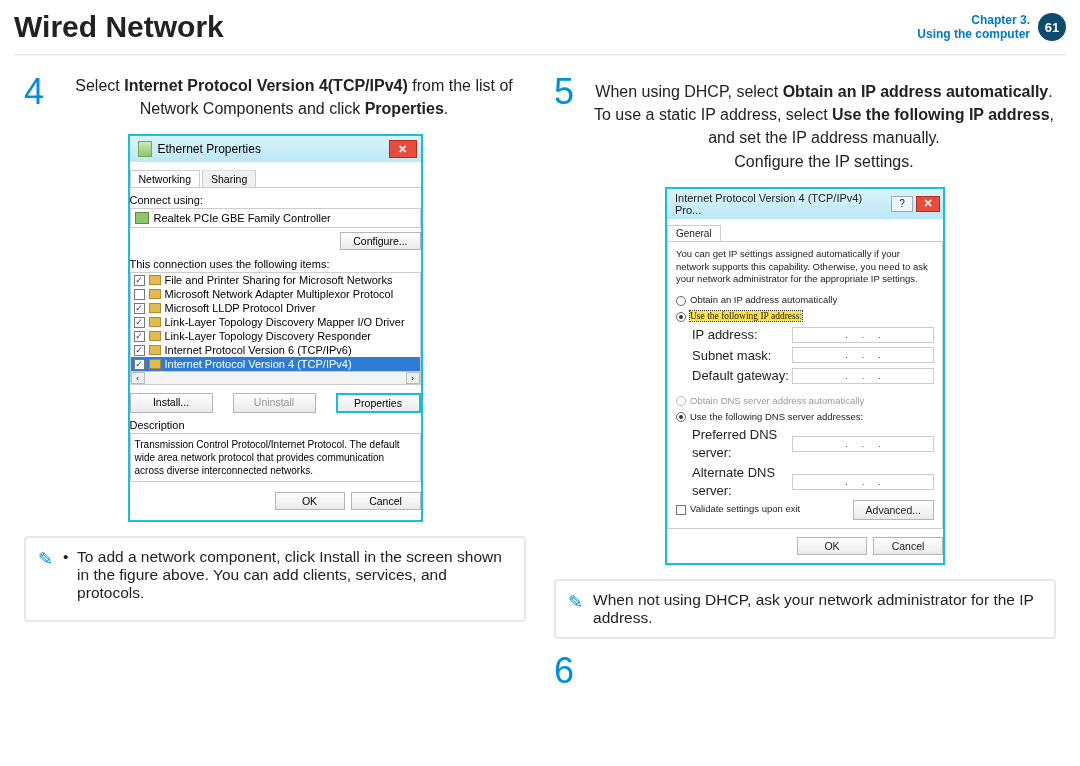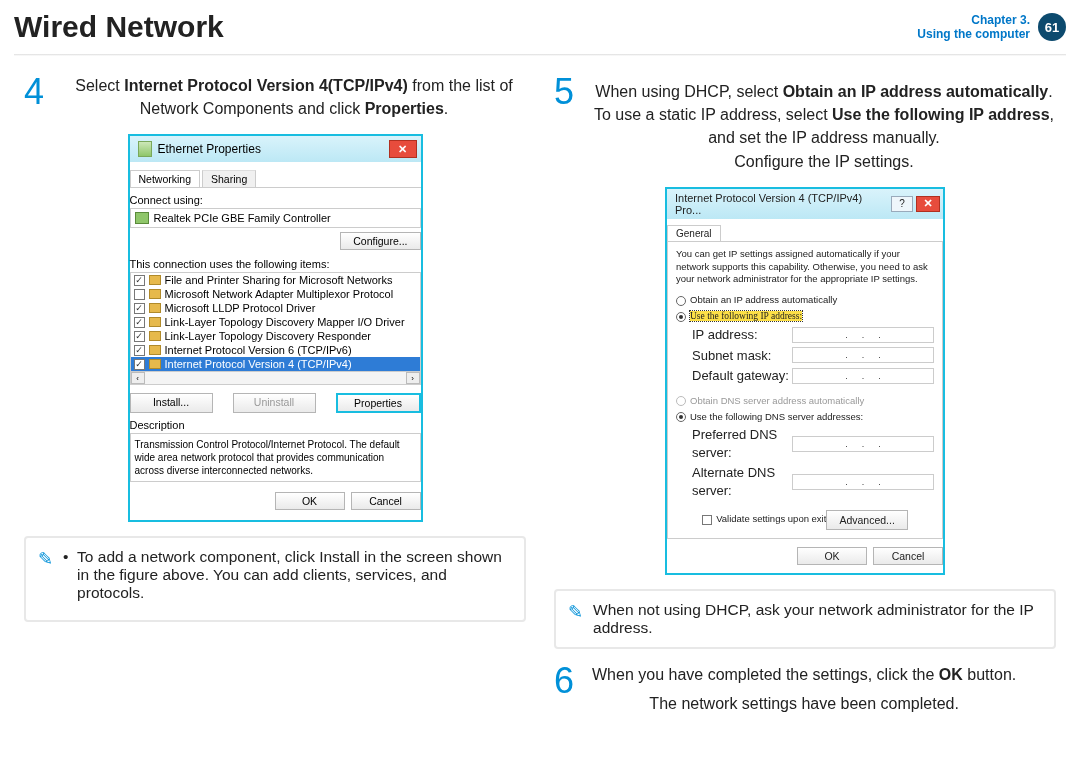--- a/index.html
+++ b/index.html
@@ -60,21 +60,21 @@
   .radio.on::after { content: ""; width: 4px; height: 4px; background: #333; border-radius: 50%; }
   .radio.off-dis { border-color: #bbb; }
   .rlab { vertical-align: middle; }
   .rlab.sel { background: #fde047; outline: 1px dotted #333; font-family: Liberation Serif, serif; }
   .rlab.dis { color: #999; }
   .iprow { display: flex; align-items: center; margin: 3px 0 0 16px; }
   .iprow .lbl { width: 100px; font-size: 13px; }
   .ipinput { flex: 1; border: 1px solid #ccc; height: 16px; display: flex; align-items: center; justify-content: center; gap: 14px; font-size: 9px; padding: 0 6px; }
   .ipinput span { color: #333; }
   .cbex { width: 10px; height: 10px; border: 1px solid #777; display: inline-block; vertical-align: middle; margin-right: 4px; }
-  .advrow { display: flex; justify-content: center; align-items: center; margin-top: 10px; }
+  .advrow { display: flex; justify-content: space-between; align-items: center; }
 </style>
 </head>
 <body>
 
 <div class="header">
   <div class="title">Wired Network</div>
   <div class="chapinfo">
     <div>Chapter 3.</div>
     <div>Using the computer</div>
   </div>
@@ -257,19 +257,15 @@
       </div>
     </div>
 
     <div class="notebox">
       <div class="noteicon">✎</div>
       <div>When not using DHCP, ask your network administrator for the IP address.</div>
     </div>
 
     <div class="step" style="margin-top:14px">
       <div class="stepnum">6</div>
-      <div class="steptext">
-        <div><span>When you have completed the settings, click the </span><b>OK</b><span> button.</span></div>
-        <div style="margin-top:6px">The network settings have been completed.</div>
-      </div>
     </div>
   </div>
 </div>
 
 </body></html>

